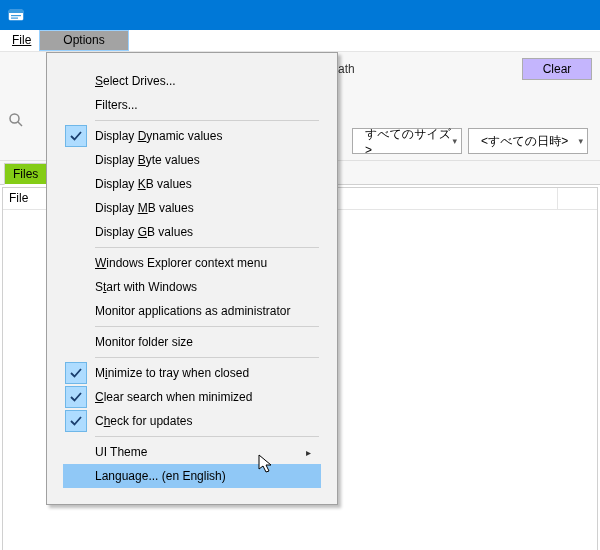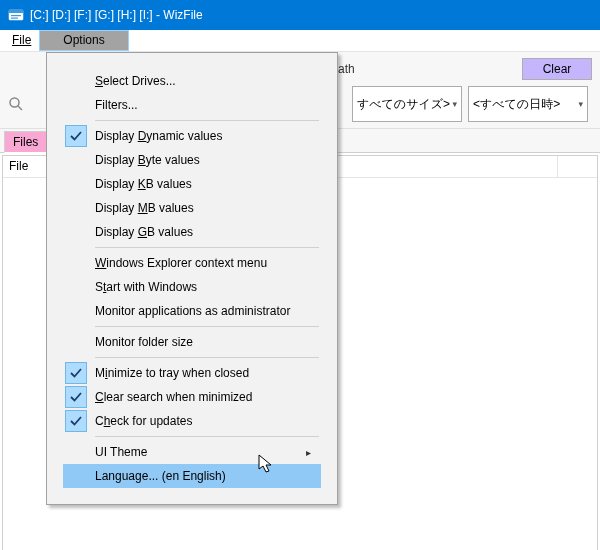--- a/index.html
+++ b/index.html
@@ -10,26 +10,26 @@
   .menubar { background: #fff; height: 22px; display: flex; align-items: stretch; border-bottom: 1px solid #e5e5e5; padding: 0 4px; }
   .menubar .menu-item { padding: 3px 8px; cursor: default; }
   .menubar .menu-item.open { background: #a3a3a3; border: 1px solid #99d1ff; padding: 2px 23px; }
   .menubar .underline { text-decoration: underline; }
   .toolbar { background: #f7f7f7; padding: 6px 8px; display: flex; flex-direction: column; gap: 6px; border-bottom: 1px solid #e0e0e0; }
   .toolbar-row1 { display: flex; align-items: center; gap: 6px; }
   .toolbar-row2 { display: flex; align-items: center; gap: 6px; }
   .path-label { margin-left: 330px; font-size: 12px; color: #333; }
   .clear-btn { margin-left: auto; width: 70px; height: 22px; background: #c4b5fd; border: 1px solid #adadad; font-size: 12px; cursor: default; }
   .search-icon { width: 16px; height: 16px; margin-right: 2px; }
-  .combo { height: 36px; border: 1px solid #ababab; background: #fff; display: flex; align-items: center; padding: 0 4px 0 4px; font-size: 12px; }
+  .combo { height: 26px; border: 1px solid #ababab; background: #fff; display: flex; align-items: center; padding: 0 4px 0 12px; font-size: 12px; margin-top: 42px; }
   .combo .arrow { margin-left: auto; font-size: 9px; color: #555; }
   .combo.size { width: 110px; margin-left: 320px; }
   .combo.date { width: 120px; }
   .tabs-row { background: #f7f7f7; height: 24px; padding-left: 4px; border-bottom: 1px solid #d0d0d0; }
-  .tab { display: inline-block; background: #f9a8d4; border: 1px solid #d0d0d0; border-bottom: 1px solid #fff; padding: 3px 8px; font-size: 12px; position: relative; top: 2px; }
+  .tab { display: inline-block; background: #84cc16; border: 1px solid #d0d0d0; border-bottom: 1px solid #fff; padding: 3px 8px; font-size: 12px; position: relative; top: 2px; }
   .content { display: flex; height: calc(100% - 30px - 22px - 62px - 24px); }
   .table-area { flex: 1; background: #fff; border: 1px solid #d0d0d0; margin: 2px; }
   .table-header { height: 22px; background: #fff; border-bottom: 1px solid #e5e5e5; display: flex; }
   .th { padding: 3px 6px; font-size: 12px; border-right: 1px solid #e5e5e5; }
   .th.name { width: 555px; }
 
   
   .dropdown { position: absolute; top: 52px; left: 46px; width: 292px; background: #f2f2f2; border: 1px solid #a0a0a0; box-shadow: 3px 3px 3px rgba(0,0,0,0.25); padding: 16px; z-index: 10; }
   .dropdown .mi { display: flex; align-items: center; height: 24px; padding: 0 28px 0 32px; font-size: 12px; position: relative; cursor: default; }
   .dropdown .mi.hover { background: #90c8f6; }
@@ -46,21 +46,20 @@
 
 <div class="titlebar">
   <span class="app-icon">
     <svg viewBox="0 0 16 16">
         <rect x="1" y="3" width="14" height="10" rx="1" fill="#fff" stroke="#fff" stroke-width="0.5"></rect>
         <rect x="1" y="3" width="14" height="3" fill="#3a9bde"></rect>
         <rect x="3" y="8" width="10" height="1.2" fill="#3a9bde"></rect>
         <rect x="3" y="10.5" width="7" height="1.2" fill="#3a9bde"></rect>
       </svg>
   </span>
-  <span class="title-text">[C:] [D:] [F:] [G:] [H:] [I:]  - WizFile</span>
 </div>
 
 <div class="menubar">
   <div class="menu-item"><span class="underline">File</span></div>
   <div class="menu-item open"><span>Options</span></div>
 </div>
 
 <div class="toolbar">
   <div class="toolbar-row1">
     <span class="path-label">ath</span>

